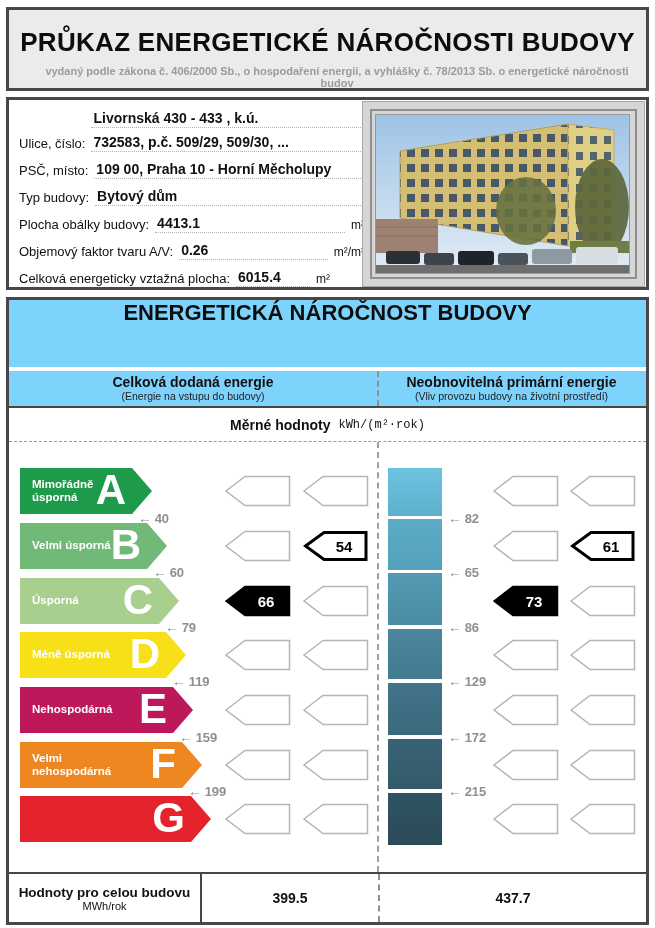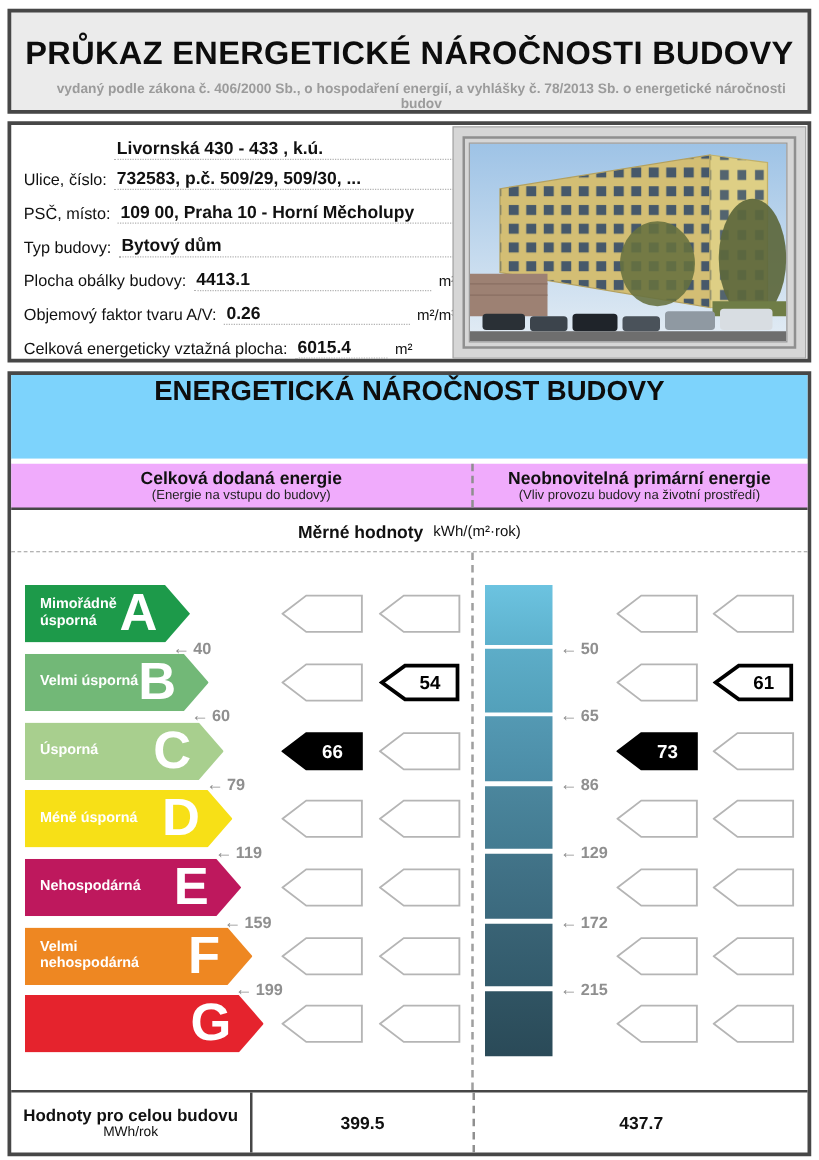--- a/index.html
+++ b/index.html
@@ -26,31 +26,31 @@
                border:1px solid #a8a8a8;box-sizing:border-box;}
   .photo-mat{position:absolute;left:7px;top:7px;right:7px;bottom:7px;border:2px solid #8f8f8f;
              background:#d6d6d6;padding:3px;box-sizing:border-box;}
   .photo-mat svg{display:block;border:1px solid #9a9a9a;}
 
   
   .energy-box{left:6px;top:297px;width:643px;height:628px;}
   .energy-title{height:67px;background:#7dd3fc;display:flex;align-items:flex-start;justify-content:center;}
   .energy-title h2{font-size:22px;font-weight:bold;margin:0;color:#0d0d0d;}
   .white-gap{height:4px;background:#fff;}
-  .col-headers{height:35px;background:#f0abfc;border-bottom:2px solid #464646;display:flex;position:relative;}
+  .col-headers{height:35px;background:#7dd3fc;border-bottom:2px solid #464646;display:flex;position:relative;}
   .col-h{display:flex;flex-direction:column;justify-content:center;text-align:center;}
   .col-h.left{width:368px;}
   .col-h.right{flex:1;}
   .col-h .t{font-size:14px;font-weight:bold;line-height:1.1;}
   .col-h .s{font-size:10.5px;line-height:1.2;color:#222;}
   .hdr-divider{position:absolute;left:368px;top:0;bottom:0;border-left:2px dashed #8f8f8f;}
   .units-bar{height:33px;background:#fff;border-bottom:1px dashed #9a9a9a;
              display:flex;align-items:center;justify-content:center;gap:8px;}
   .units-bar .ub{font-size:14px;font-weight:bold;}
-  .units-bar .uu{font-size:12px;}
+  .units-bar .uu{font-size:12px;font-family:Liberation Mono, monospace;}
 
   .chart{position:relative;height:430px;background:#fff;}
   .chart-divider{position:absolute;left:368px;top:0;height:430px;border-left:2px dashed #9f9f9f;}
 
   .class-arrow{position:absolute;left:11px;height:46px;
      clip-path:polygon(0 0,calc(100% - 20px) 0,100% 50%,calc(100% - 20px) 100%,0 100%);}
   .class-arrow .clabel{position:absolute;left:12px;top:50%;transform:translateY(-50%);
      color:#fff;font-size:11.5px;font-weight:bold;line-height:1.15;width:95px;}
   .class-arrow .cletter{position:absolute;right:26px;top:50%;transform:translateY(-52%);
      color:#fff;font-size:42px;font-weight:bold;}
@@ -273,21 +273,21 @@
         </svg>
 
       <div class="bblock bb1" style="top:26px;height:48px"></div>
       <div class="bblock bb2" style="top:77px;height:51px"></div>
       <div class="bblock bb3" style="top:131px;height:52px"></div>
       <div class="bblock bb4" style="top:187px;height:50px"></div>
       <div class="bblock bb5" style="top:241px;height:52px"></div>
       <div class="bblock bb6" style="top:297px;height:50px"></div>
       <div class="bblock bb7" style="top:351px;height:52px"></div>
 
-      <div class="thresh" style="left:439px;top:68px"><span class="ar">←</span> <span>50</span></div>
+      <div class="thresh" style="left:439px;top:68px"><span class="ar">←</span> <span>82</span></div>
       <div class="thresh" style="left:439px;top:122px"><span class="ar">←</span> <span>65</span></div>
       <div class="thresh" style="left:439px;top:177px"><span class="ar">←</span> <span>86</span></div>
       <div class="thresh" style="left:439px;top:231px"><span class="ar">←</span> <span>129</span></div>
       <div class="thresh" style="left:439px;top:287px"><span class="ar">←</span> <span>172</span></div>
       <div class="thresh" style="left:439px;top:341px"><span class="ar">←</span> <span>215</span></div>
 
       <svg class="cell" style="left:484px;top:33px" width="66" height="32">
           <polygon points="1,16 20,1.5 64.5,1.5 64.5,30.5 20,30.5"></polygon>
         </svg>
       <svg class="cell" style="left:484px;top:88px" width="66" height="32">

